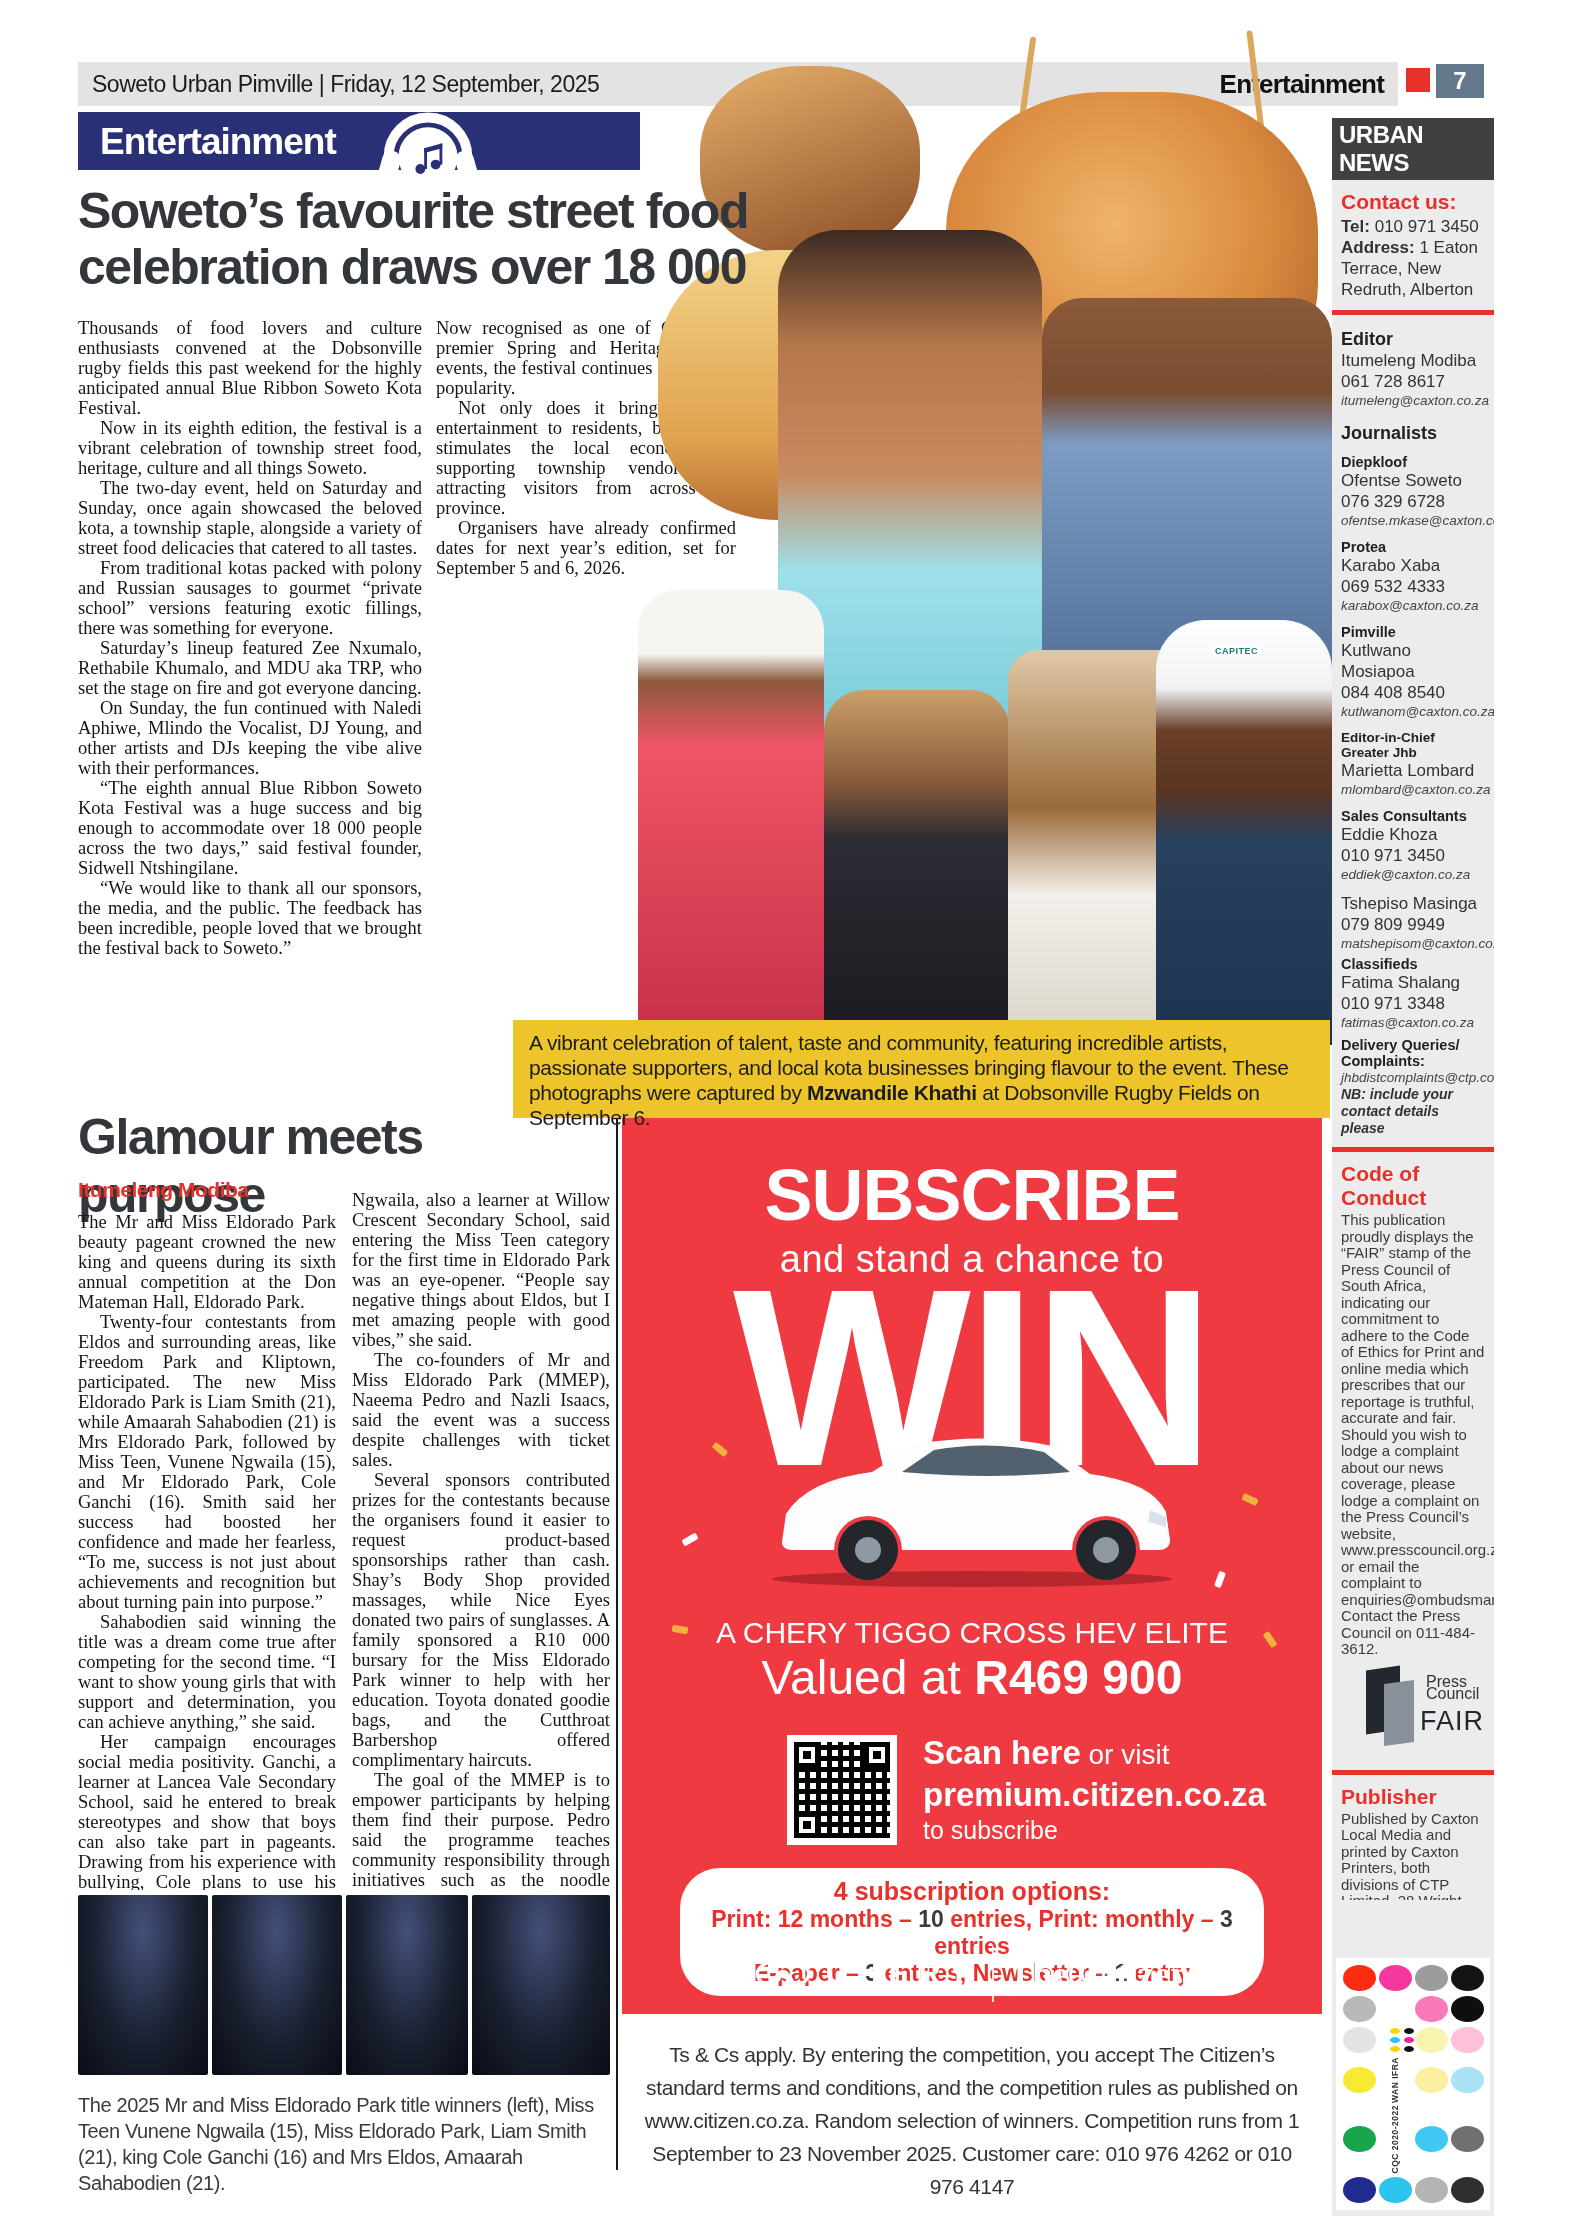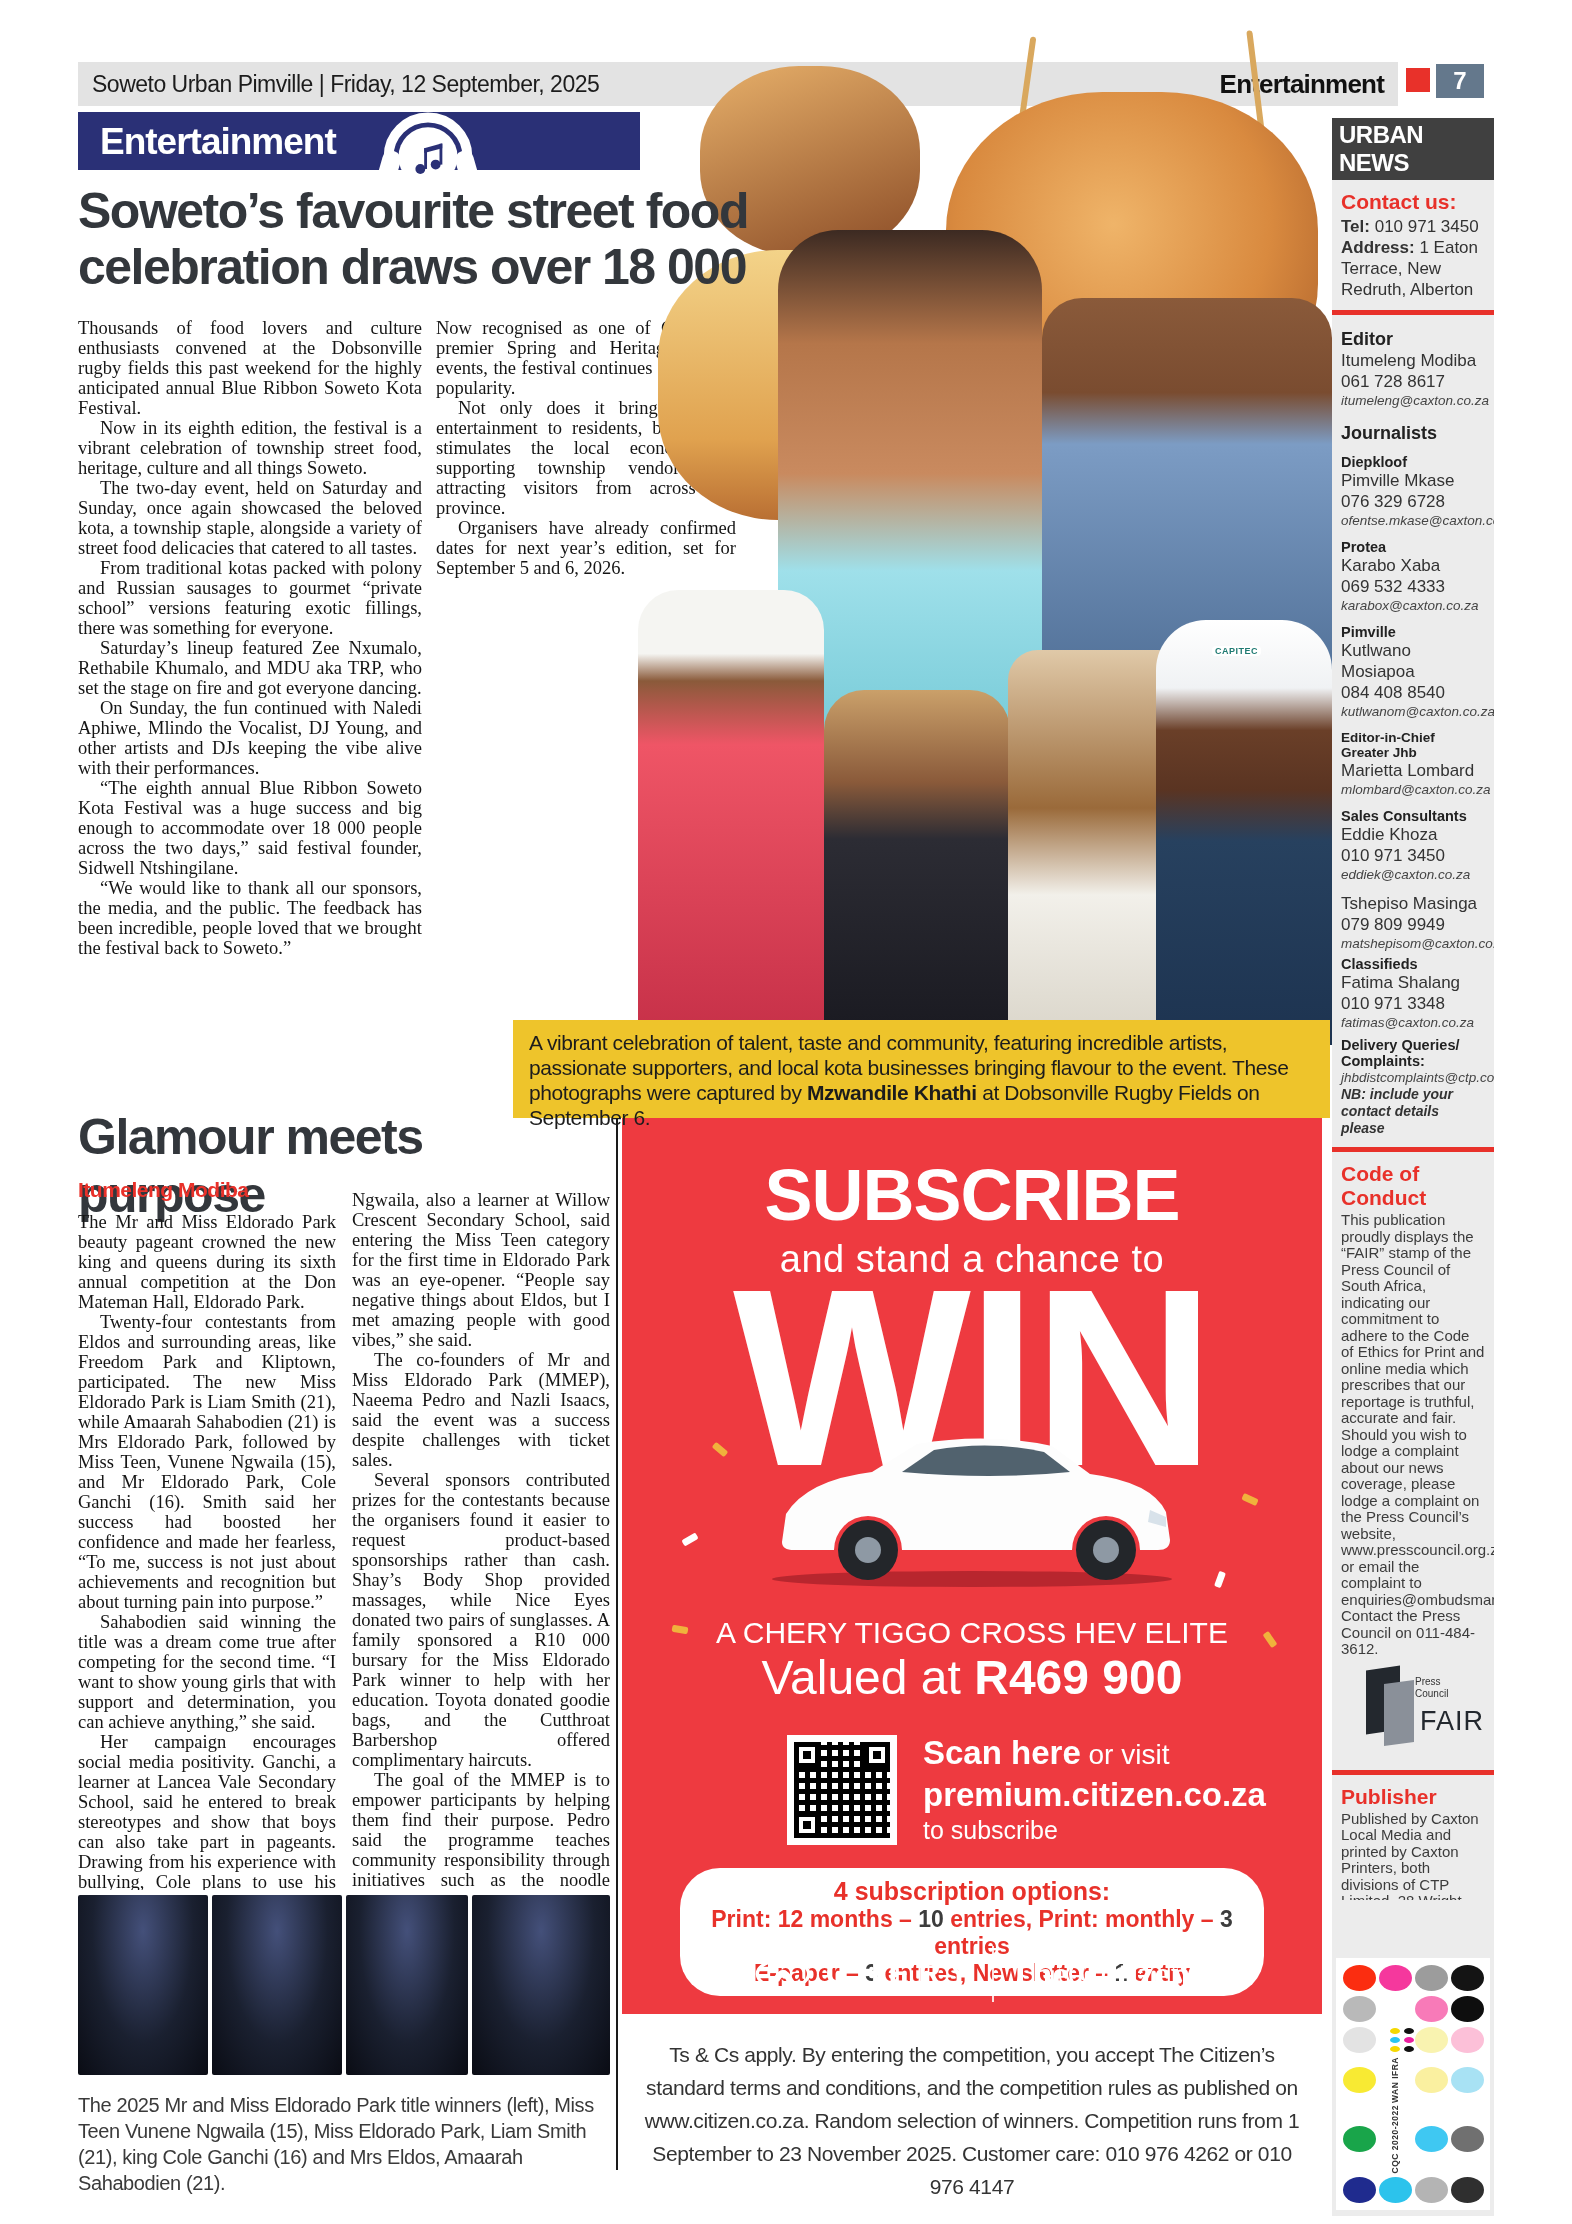--- a/index.html
+++ b/index.html
@@ -111,21 +111,21 @@
   .sb-h { color:#e8312a; font-size:21px; font-weight:bold; margin-bottom:2px; }
   .sb-b { color:#222; font-size:18px; font-weight:bold; margin-top:14px; }
   .sb-sub { color:#222; font-size:14.5px; font-weight:bold; margin-top:10px; }
   .sb-t { color:#333; font-size:17px; line-height:21px; }
   .sb-e { color:#444; font-size:13.5px; font-style:italic; line-height:17px; }
   .sb-body { color:#3c3c3c; font-size:15px; line-height:16.5px; }
   .sb-note { color:#333; font-size:14px; font-weight:bold; font-style:italic; line-height:17px; }
   .fair-logo { margin:10px auto 0 auto; width:130px; position:relative; height:92px; }
   .fair-sq1 { position:absolute; left:18px; top:0; width:34px; height:64px; background:#23282e; transform:skewY(-8deg); }
   .fair-sq2 { position:absolute; left:36px; top:14px; width:30px; height:62px; background:#8a9099; transform:skewY(-8deg); }
-  .fair-t1 { position:absolute; left:67px; top:8px; font-size:10px; color:#333; line-height:12px; }
+  .fair-t1 { position:absolute; left:78px; top:8px; font-size:16px; color:#333; line-height:12px; }
   .fair-t2 { position:absolute; left:72px; top:38px; font-size:27px; letter-spacing:1px; color:#23282e; }
   .strip { position:absolute; left:4px; bottom:6px; width:154px; height:252px; background:#fff;
     padding:6px; display:grid; grid-template-columns:repeat(4,1fr); grid-auto-rows:1fr; gap:2px; }
   .strip-cell { display:flex; align-items:center; justify-content:center; }
   .dot { width:33px; height:26px; border-radius:50%; }
   .vtext { writing-mode:vertical-rl; transform:rotate(180deg); font-size:8.5px; font-weight:bold; color:#333; letter-spacing:0.5px; }
   .minidots { width:10px; height:6px; border-radius:50%; background:#f5d800;
     box-shadow:14px 0 0 #111, 0 9px 0 #29c5f2, 14px 9px 0 #ec1fa0, 0 18px 0 #f5d800, 14px 18px 0 #111; margin-bottom:18px; }
 </style>
 </head>
@@ -292,21 +292,21 @@
       <div class="sb-t"><b>Address:</b><span> 1 Eaton Terrace, New Redruth, Alberton</span></div>
       <div class="sb-rule"></div>
 
       <div class="sb-b">Editor</div>
       <div class="sb-t">Itumeleng Modiba</div>
       <div class="sb-t">061 728 8617</div>
       <div class="sb-e">itumeleng@caxton.co.za</div>
 
       <div class="sb-b">Journalists</div>
       <div class="sb-sub">Diepkloof</div>
-      <div class="sb-t">Pimville  Mkase</div>
+      <div class="sb-t">Ofentse  Soweto</div>
       <div class="sb-t">076 329 6728</div>
       <div class="sb-e">ofentse.mkase@caxton.co.za</div>
       <div class="sb-sub">Protea</div>
       <div class="sb-t">Karabo Xaba</div>
       <div class="sb-t">069 532 4333</div>
       <div class="sb-e">karabox@caxton.co.za</div>
       <div class="sb-sub">Pimville</div>
       <div class="sb-t">Kutlwano Mosiapoa</div>
       <div class="sb-t">084 408 8540</div>
       <div class="sb-e">kutlwanom@caxton.co.za</div>

